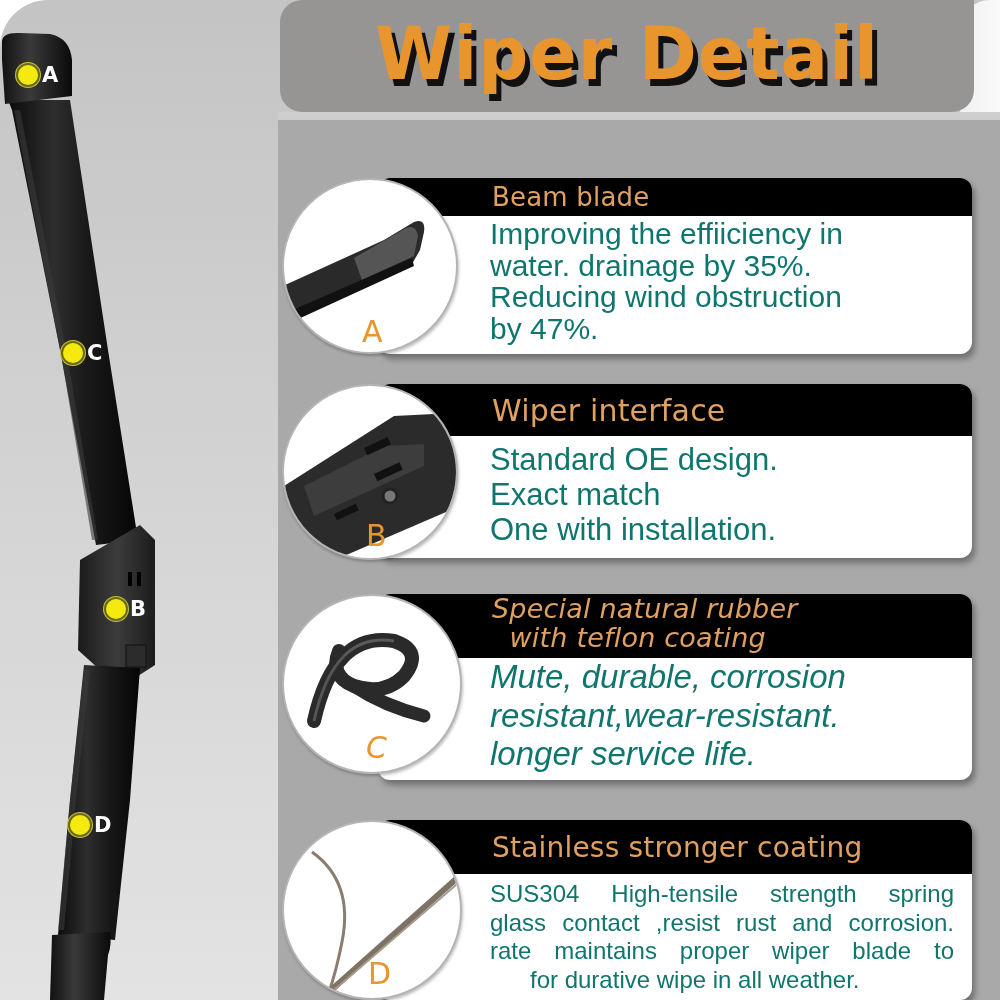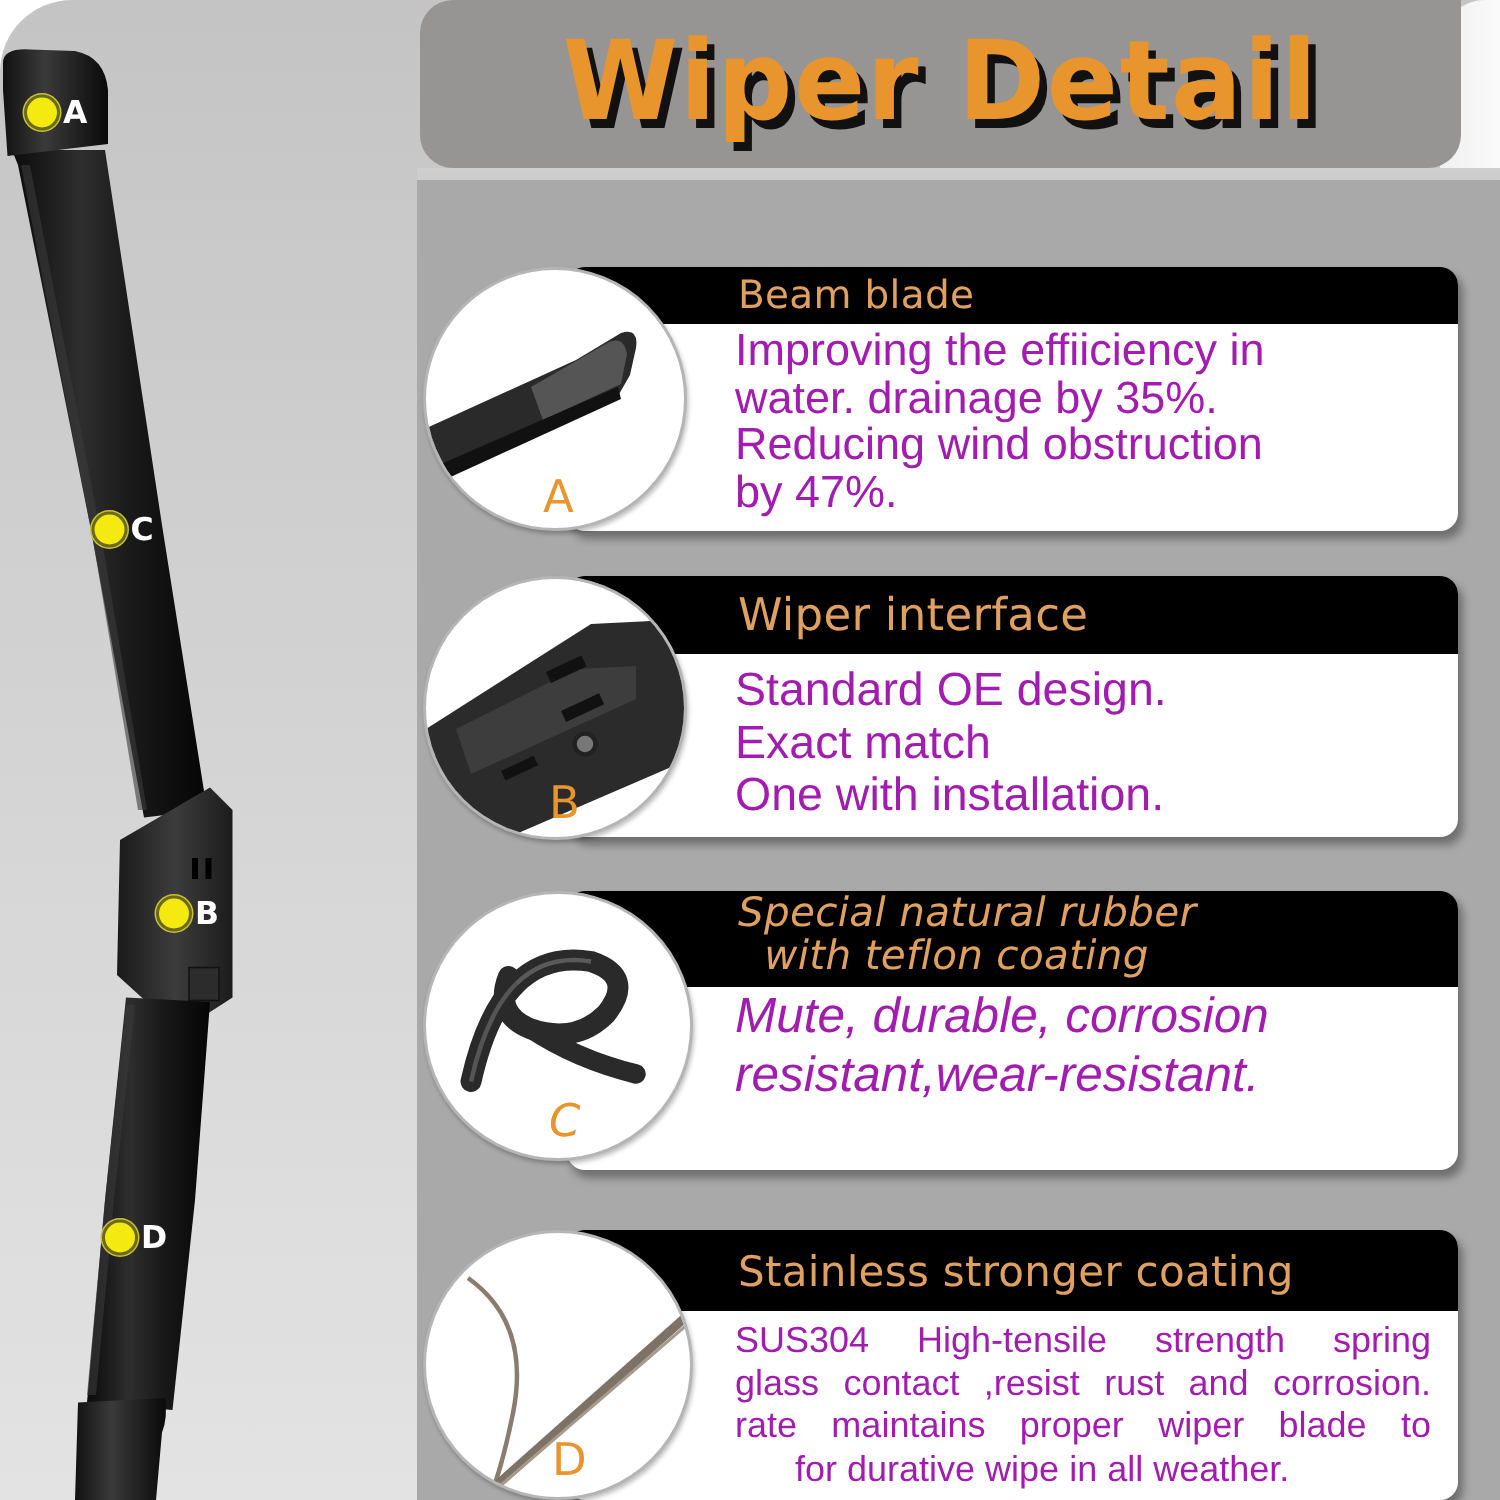--- a/index.html
+++ b/index.html
@@ -87,21 +87,21 @@
     }
     .card-title {
       color: #e0a060;
       font-size: 26px;
       font-family: "DejaVu Sans", sans-serif;
       letter-spacing: 0.2px;
       white-space: nowrap;
     }
     .card-body {
       padding-left: 112px; padding-top: 2px;
-      color: #a21caf;
+      color: #0f766e;
       font-family: "Liberation Sans", sans-serif;
       font-size: 30px;
       line-height: 31.5px;
       white-space: nowrap;
     }
     .card-photo {
       position: absolute; left: 0; top: 0;
       width: 176px; height: 176px; border-radius: 50%;
       background: #ffffff;
       border: 2px solid #b5b5b5;
@@ -258,20 +258,21 @@
 
 <div class="card" id="card-c">
   <div class="card-box">
     <div class="card-header">
       <span class="card-title">Special natural rubber
   with teflon coating</span>
     </div>
     <div class="card-body">
       <div>Mute, durable, corrosion</div>
       <div>resistant,wear-resistant.</div>
+      <div>longer service life.</div>
     </div>
   </div>
   <div class="card-photo" style="width:180px;height:180px;">
     <svg width="180" height="180" viewBox="0 0 180 180">
       <path d="M30 125 Q40 80 60 60 Q80 40 110 45 Q140 55 120 80 Q100 100 70 90 Q45 80 55 55" fill="none" stroke="#2a2a2a" stroke-width="14" stroke-linecap="round"></path>
       <path d="M70 90 Q100 110 140 120" fill="none" stroke="#2a2a2a" stroke-width="13" stroke-linecap="round"></path>
       <path d="M30 125 Q40 80 60 60" fill="none" stroke="#555" stroke-width="3"></path>
       <path d="M60 60 Q80 40 110 45" fill="none" stroke="#5a5a5a" stroke-width="3"></path>
     </svg>
     <span class="photo-letter" style="left:82px; top:134px;">C</span>

